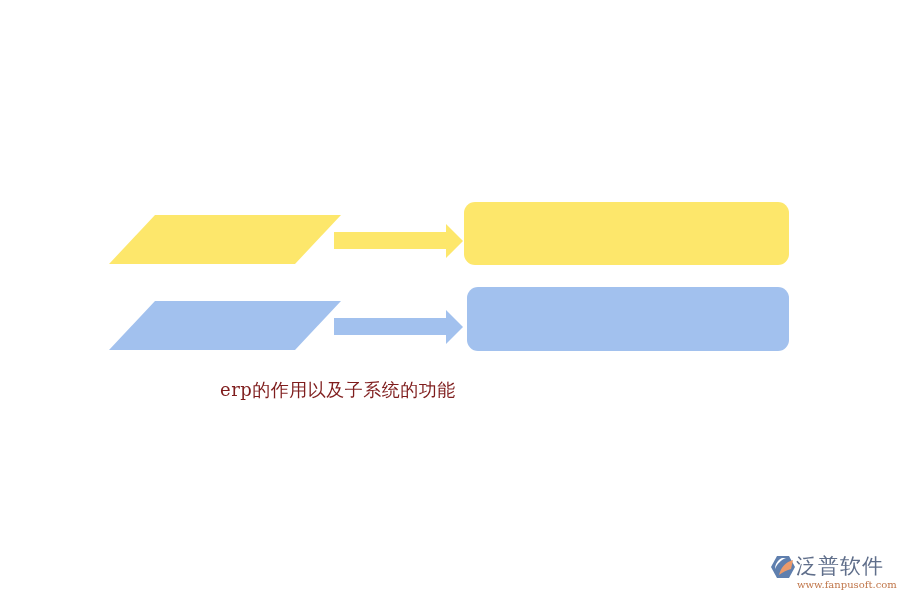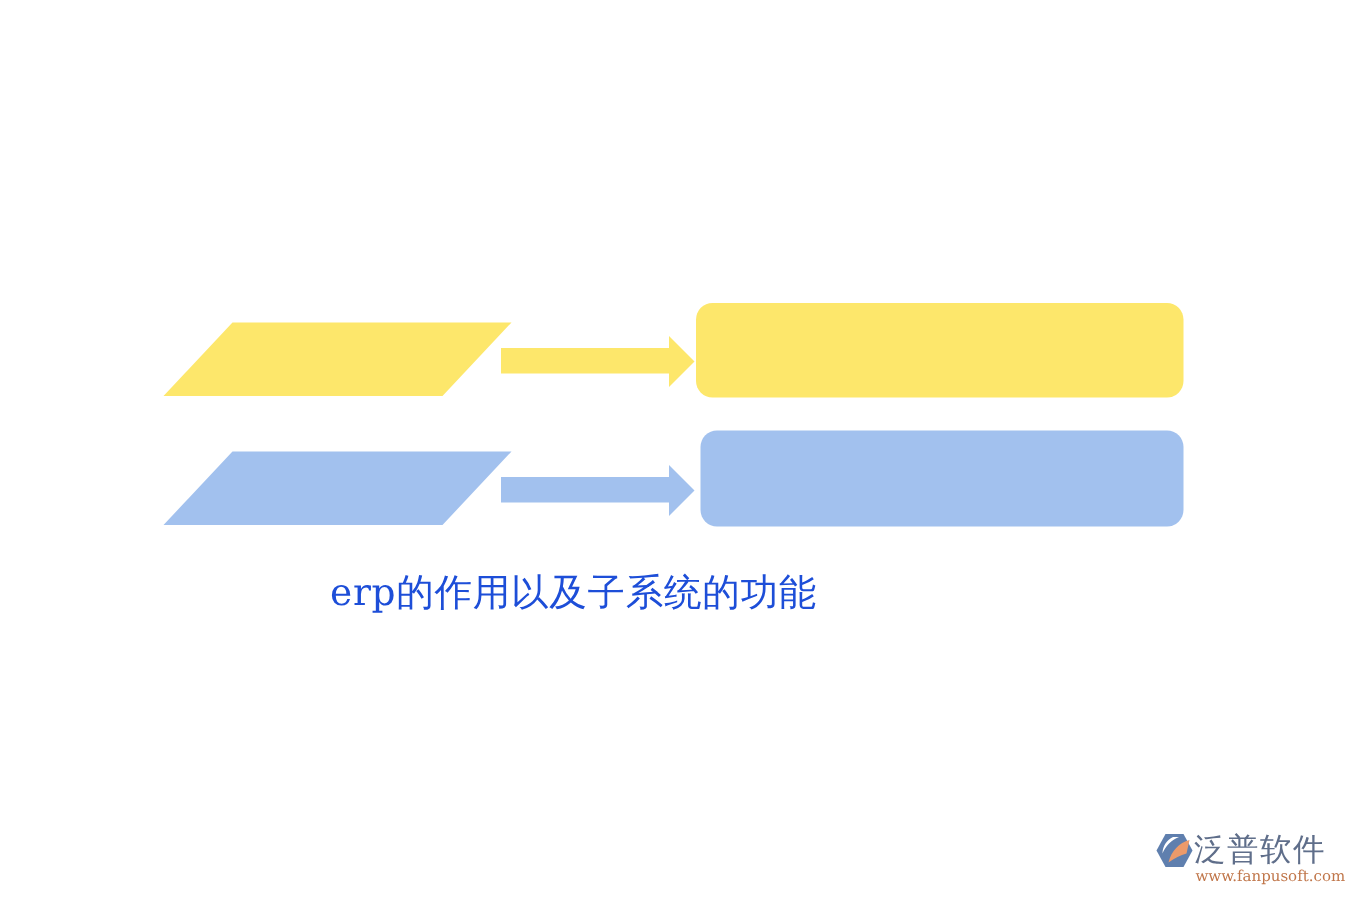--- a/index.html
+++ b/index.html
@@ -1,19 +1,19 @@
 <!DOCTYPE html>
 <html><head>
 <meta charset="utf-8">
 <style>
   html,body{margin:0;padding:0;background:#fff;}
   body{width:900px;height:600px;position:relative;overflow:hidden;font-family:"DejaVu Sans",sans-serif;}
   .abs{position:absolute;}
   .rect{border-radius:11px;}
-  .title{position:absolute;left:220px;top:378px;font-family:"DejaVu Serif","Liberation Serif",serif;font-size:25px;color:#1d4ed8;white-space:nowrap;letter-spacing:0.5px;}
+  .title{position:absolute;left:220px;top:378px;font-family:"DejaVu Serif","Liberation Serif",serif;font-size:18px;color:#7f1d1d;white-space:nowrap;letter-spacing:0.5px;}
   .logo-text{position:absolute;left:796px;top:552px;font-size:21px;color:#5f6e8a;letter-spacing:1px;white-space:nowrap;font-family:Liberation Serif, serif;}
   .logo-url{position:absolute;left:797px;top:579px;font-size:10px;color:#c0764a;white-space:nowrap;font-family:"DejaVu Serif",serif;}
 </style>
 </head>
 <body>
 
 <svg class="abs" style="left:0;top:0" width="900" height="600">
   <polygon points="155,215 341,215 295,264 109,264" fill="#fde76b"></polygon>
   <polygon points="334,232 446,232 446,224 463,241 446,258 446,249 334,249" fill="#fde76b"></polygon>
   <polygon points="155,301 341,301 295,350 109,350" fill="#a2c1ee"></polygon>

